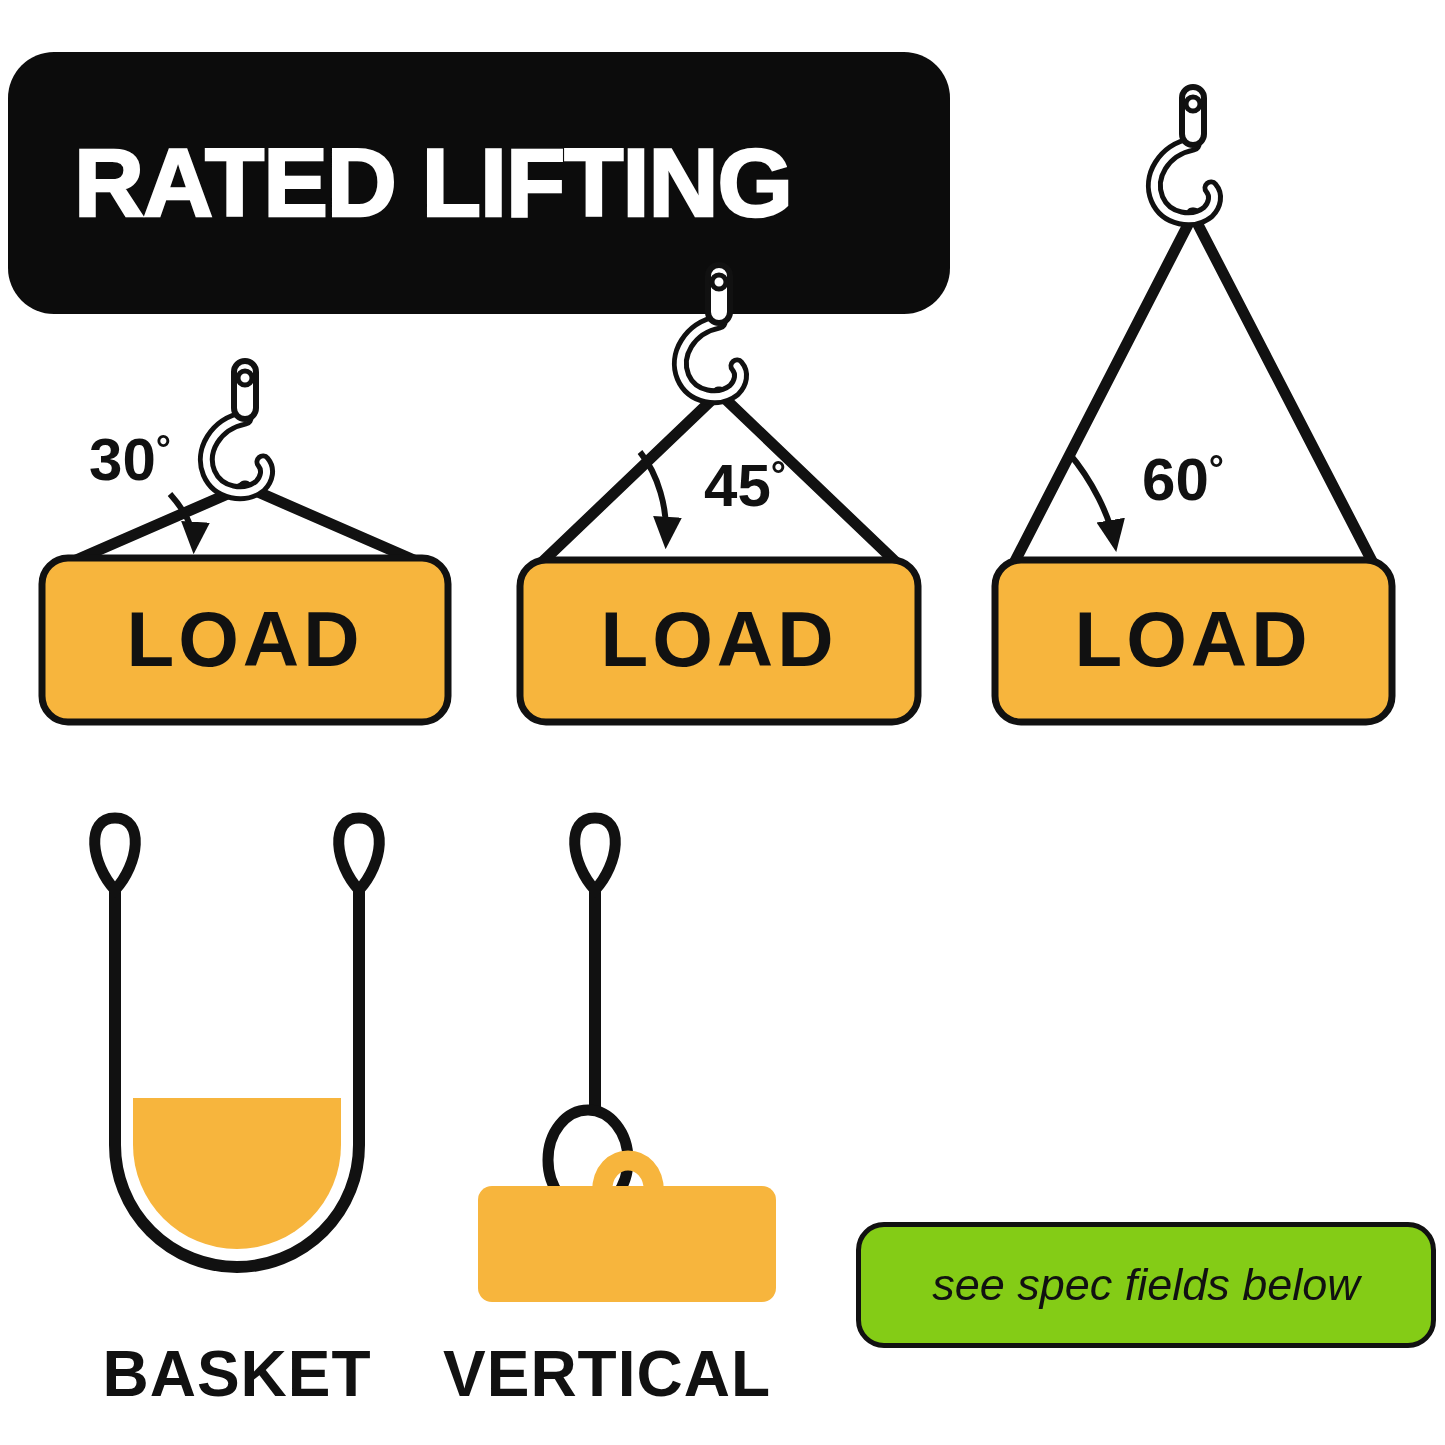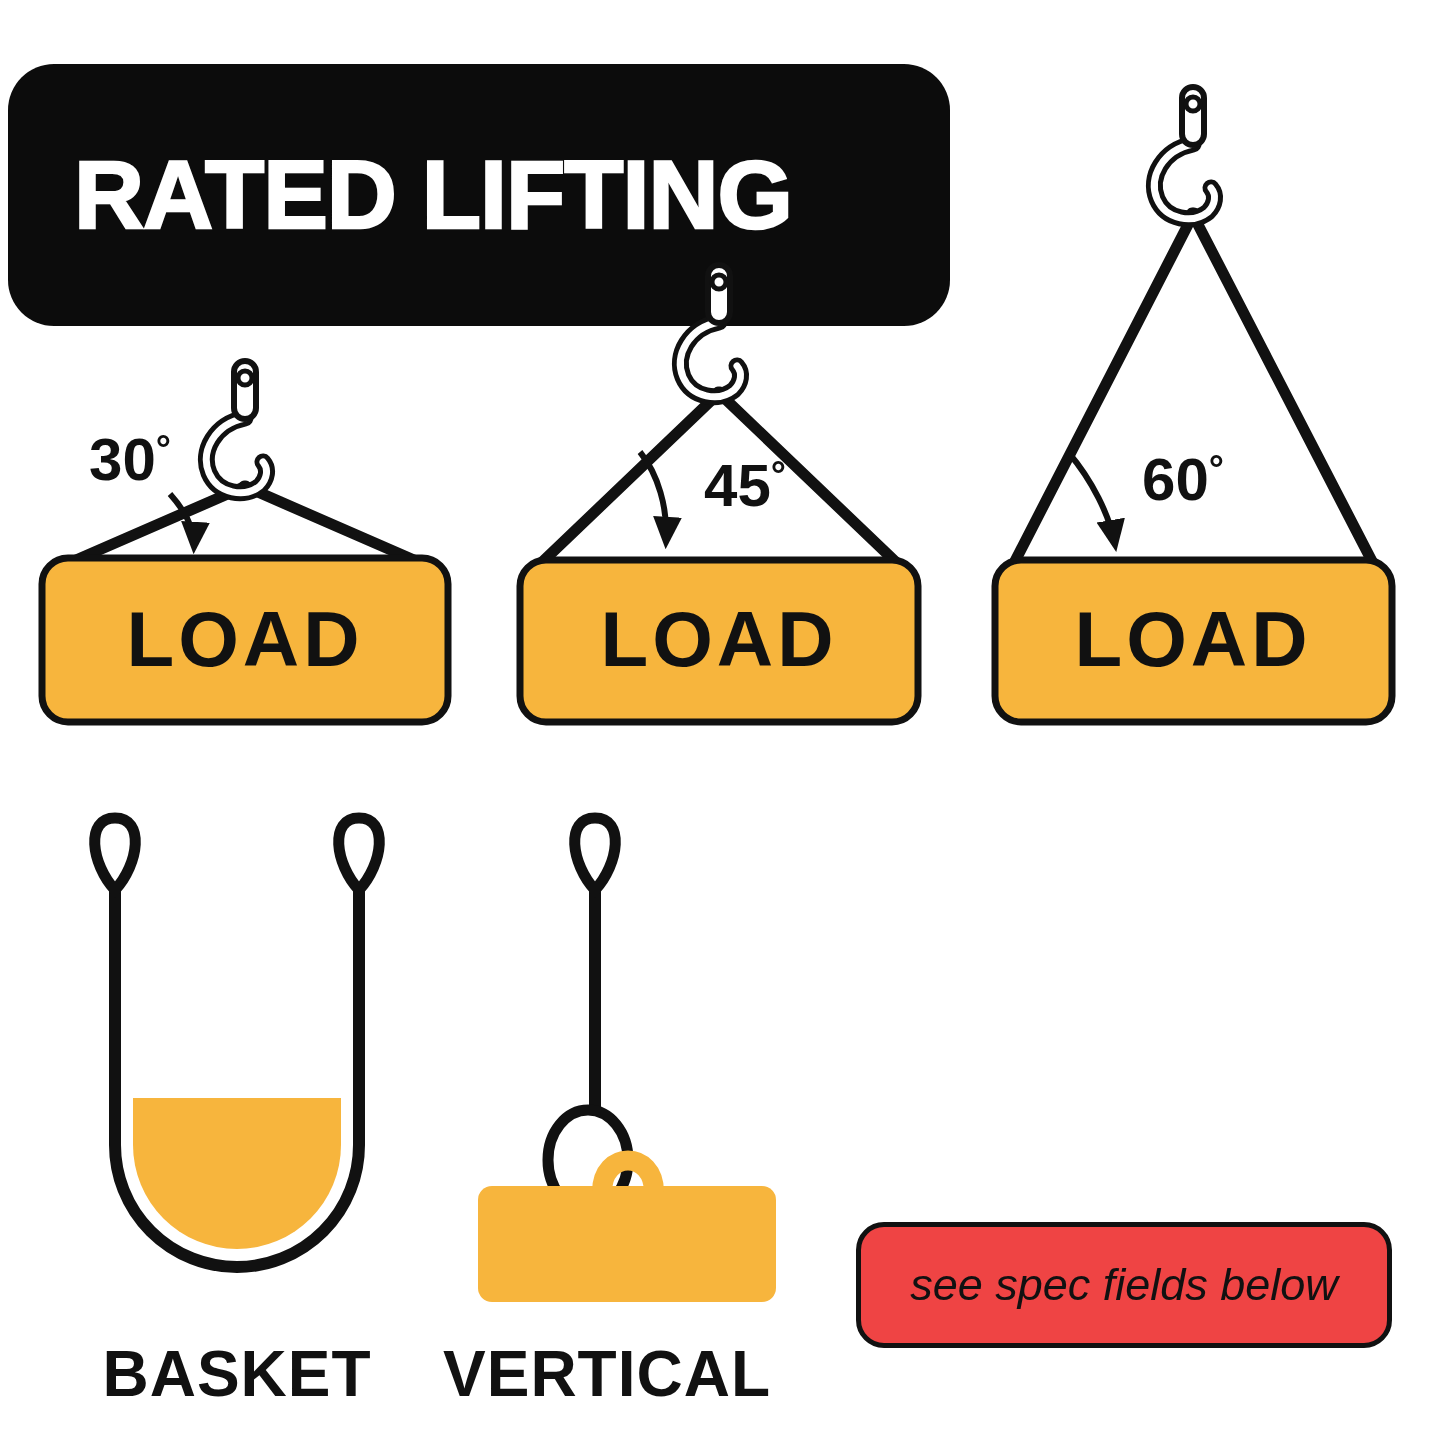--- a/index.html
+++ b/index.html
@@ -1,37 +1,37 @@
 <!DOCTYPE html>
 <html><head>
 <meta charset="utf-8">
 <style>
   html,body{margin:0;padding:0;background:#ffffff;}
   .page{
     position:relative;width:1445px;height:1445px;background:#ffffff;
     overflow:hidden;font-family:"Liberation Sans",sans-serif;color:#111;
   }
   .title-box{
-    position:absolute;left:8px;top:64px;width:942px;height:262px;
+    position:absolute;left:8px;top:52px;width:942px;height:262px;
     background:#0c0c0c;border-radius:46px;color:#ffffff;
     display:flex;flex-direction:column;justify-content:center;
     padding-left:66px;box-sizing:border-box;
   }
   .title-line{
     font-size:97px;font-weight:700;line-height:1.08;letter-spacing:-1px;
     -webkit-text-stroke:2.5px #ffffff;
   }
   .diagram-svg{position:absolute;left:0;top:0;width:1445px;height:1445px;}
   .load-text{font-size:78px;font-weight:700;letter-spacing:4px;fill:#111;}
   .angle-text{font-size:60px;font-weight:700;fill:#111;}
   .degree{font-size:38px;font-weight:700;}
   .hitch-text{font-size:64px;font-weight:700;letter-spacing:1px;fill:#111;}
   .note-box{
-    position:absolute;left:856px;top:1222px;width:536px;height:126px;
-    border:5px solid #111;border-radius:28px;background:#ef4444;
+    position:absolute;left:856px;top:1222px;width:580px;height:126px;
+    border:5px solid #111;border-radius:28px;background:#84cc16;
     display:flex;flex-direction:column;align-items:center;justify-content:center;
     box-sizing:border-box;
   }
   .note-line{font-style:italic;font-size:45px;line-height:1.25;color:#111;}
 </style>
 </head>
 <body>
 
 <div class="page">
 

